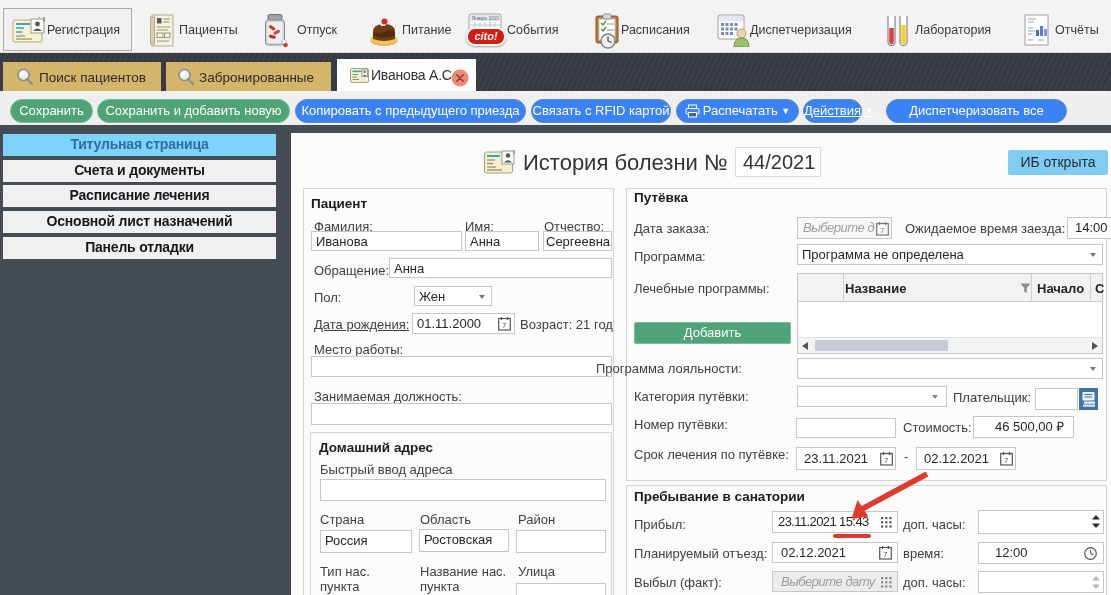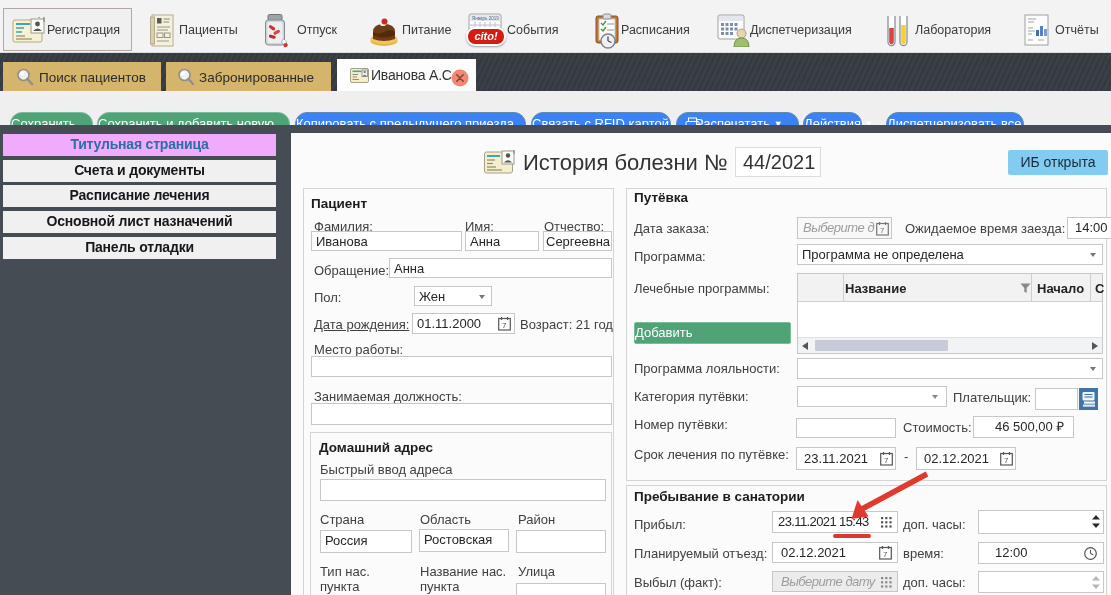--- a/index.html
+++ b/index.html
@@ -10,29 +10,29 @@
 #toolbar { left:0; top:0; width:1111px; height:53px; background:#f4f3f4; border-bottom:1px solid #dcdbdc; }
 .tblbl { position:absolute; font-size:12.5px; color:#3a3a3a; top:23px; white-space:nowrap; }
 
 #tabbar { left:0; top:53px; width:1111px; height:38px;
   background:repeating-linear-gradient(115deg,#3b4046 0px,#3b4046 3px,#343940 3px,#343940 5px); }
 .tab { position:absolute; top:62px; height:29px; background:#d5b46c; font-size:13.5px; color:#2c2c2c; }
 .tab.active { top:59px; height:32px; background:#fdfdfd; color:#333; }
 .tabtxt { position:absolute; top:50%; transform:translateY(-50%); white-space:nowrap; }
 
 #btnrow { left:0; top:91px; width:1111px; height:34px; background:#efeff0; }
-.btn { position:absolute; top:112px; height:24px; font-size:13px; color:#fff; line-height:22px; border-radius:12px; white-space:nowrap; }
+.btn { position:absolute; top:99px; height:24px; font-size:13px; color:#fff; text-align:center; line-height:22px; border-radius:12px; white-space:nowrap; }
 .btn.g { background:#4fa377; border:1px solid #79bd9a; }
 .btn.b { background:#3b82f6; border:1px solid #6289b1; }
 
 #sidebar { left:0; top:125px; width:291px; height:470px; background:#464c54; }
 #topstrip { left:291px; top:125px; width:820px; height:8px; background:#464c54; }
 #main { left:291px; top:133px; width:820px; height:462px; background:#fbfbfb; }
 .sbitem { position:absolute; left:3px; width:273px; height:22px; background:#f0f0f1; font-size:14px; letter-spacing:-0.2px; font-weight:bold; color:#15171b; text-align:center; line-height:21px; }
-.sbitem.active { background:#f0abfc; color:#2e6da5; }
+.sbitem.active { background:#7dd3fc; color:#2e6da5; }
 
 .lbl { position:absolute; font-size:13px; color:#404040; white-space:nowrap; }
 .inp { position:absolute; background:#fff; border:1px solid #c8c7c8; font-size:13px; color:#262626; line-height:19px; padding-left:4px; white-space:nowrap; overflow:hidden; }
 .inp.dis { background:#ececec; color:#9d9d9d; font-style:italic; }
 .panel { position:absolute; border:1px solid #d4d4d4; background:#fbfbfb; }
 .ttl { position:absolute; font-size:13.5px; font-weight:bold; color:#1c1c1c; white-space:nowrap; }
 .arrow-dn { position:absolute; width:0; height:0; border-left:3.5px solid transparent; border-right:3.5px solid transparent; border-top:4px solid #888; }
 svg { display:block; }
 </style>
 </head>
@@ -212,21 +212,21 @@
 <div class="btn b" style="left:676px;width:123px;">
   <svg class="abs" style="left:8px;top:4px;" width="15" height="14" viewBox="0 0 15 14">
     <rect x="3.5" y="1" width="8" height="3.5" fill="none" stroke="#fff"></rect>
     <rect x="1" y="4.5" width="13" height="5.5" rx="1" fill="none" stroke="#fff"></rect>
     <rect x="3.5" y="8.5" width="8" height="4.5" fill="#3a689b" stroke="#fff"></rect>
   </svg>
   <span style="margin-left:18px;">Распечатать</span>
   <span style="font-size:9px;position:relative;top:-1px;"> ▼</span>
 </div>
 <div class="btn b" style="left:803px;width:59px;text-decoration:underline;">Действия <span style="font-size:9px;position:relative;top:-1px;">▼</span></div>
-<div class="btn b" style="left:886px;width:138px;">Диспетчеризовать все</div>
+<div class="btn b" style="left:886px;width:181px;">Диспетчеризовать все</div>
 
 <div class="abs" id="sidebar"></div>
 <div class="abs" id="topstrip"></div>
 <div class="abs" id="main"></div>
 
 <div class="sbitem active" style="top:134px;">Титульная страница</div>
 <div class="sbitem" style="top:160px;">Счета и документы</div>
 <div class="sbitem" style="top:185px;">Расписание лечения</div>
 <div class="sbitem" style="top:211px;">Основной лист назначений</div>
 <div class="sbitem" style="top:237px;">Панель отладки</div>
@@ -324,22 +324,22 @@
 
   <div class="abs" style="left:0;top:63px;width:304px;height:16px;background:#f2f3f4;border-top:1px solid #e0e0e0;"></div>
   <svg class="abs" style="left:4px;top:68px;" width="7" height="8" viewBox="0 0 7 8">
       <path d="M6 0 L0 4 L6 8 z" fill="#555"></path>
     </svg>
   <svg class="abs" style="left:293px;top:68px;" width="7" height="8" viewBox="0 0 7 8">
       <path d="M1 0 L7 4 L1 8 z" fill="#555"></path>
     </svg>
   <div class="abs" style="left:17px;top:66px;width:133px;height:11px;background:#c7cbd8;border-radius:1px;"></div>
 </div>
-<div class="abs" style="left:634px;top:322px;width:157px;height:22px;background:#4fa377;border:1px solid #79bd9a;color:#fff;font-size:13px;text-align:left;line-height:20px;border-radius:2px;">Добавить</div>
-<div class="lbl" style="left:634px;top:361px;">Программа лояльности:</div>
+<div class="abs" style="left:634px;top:322px;width:157px;height:22px;background:#4fa377;border:1px solid #79bd9a;color:#fff;font-size:13px;text-align:center;line-height:20px;border-radius:2px;">Добавить</div>
+<div class="lbl" style="left:596px;top:361px;">Программа лояльности:</div>
 <div class="inp" style="left:797px;top:358px;width:306px;height:21px;">
   <span class="arrow-dn" style="left:292px;top:8px;border-top-color:#777;"></span>
   </div>
 <div class="lbl" style="left:634px;top:389px;">Категория путёвки:</div>
 <div class="inp" style="left:797px;top:386px;width:150px;height:21px;">
   <span class="arrow-dn" style="left:134px;top:8px;border-top-color:#888;"></span>
   </div>
 <div class="lbl" style="left:953px;top:390px;">Плательщик:</div>
 <div class="inp" style="left:1035px;top:388px;width:43px;height:22px;"></div>
 <svg class="abs" style="left:1079px;top:388px;" width="19" height="22" viewBox="0 0 19 22">

